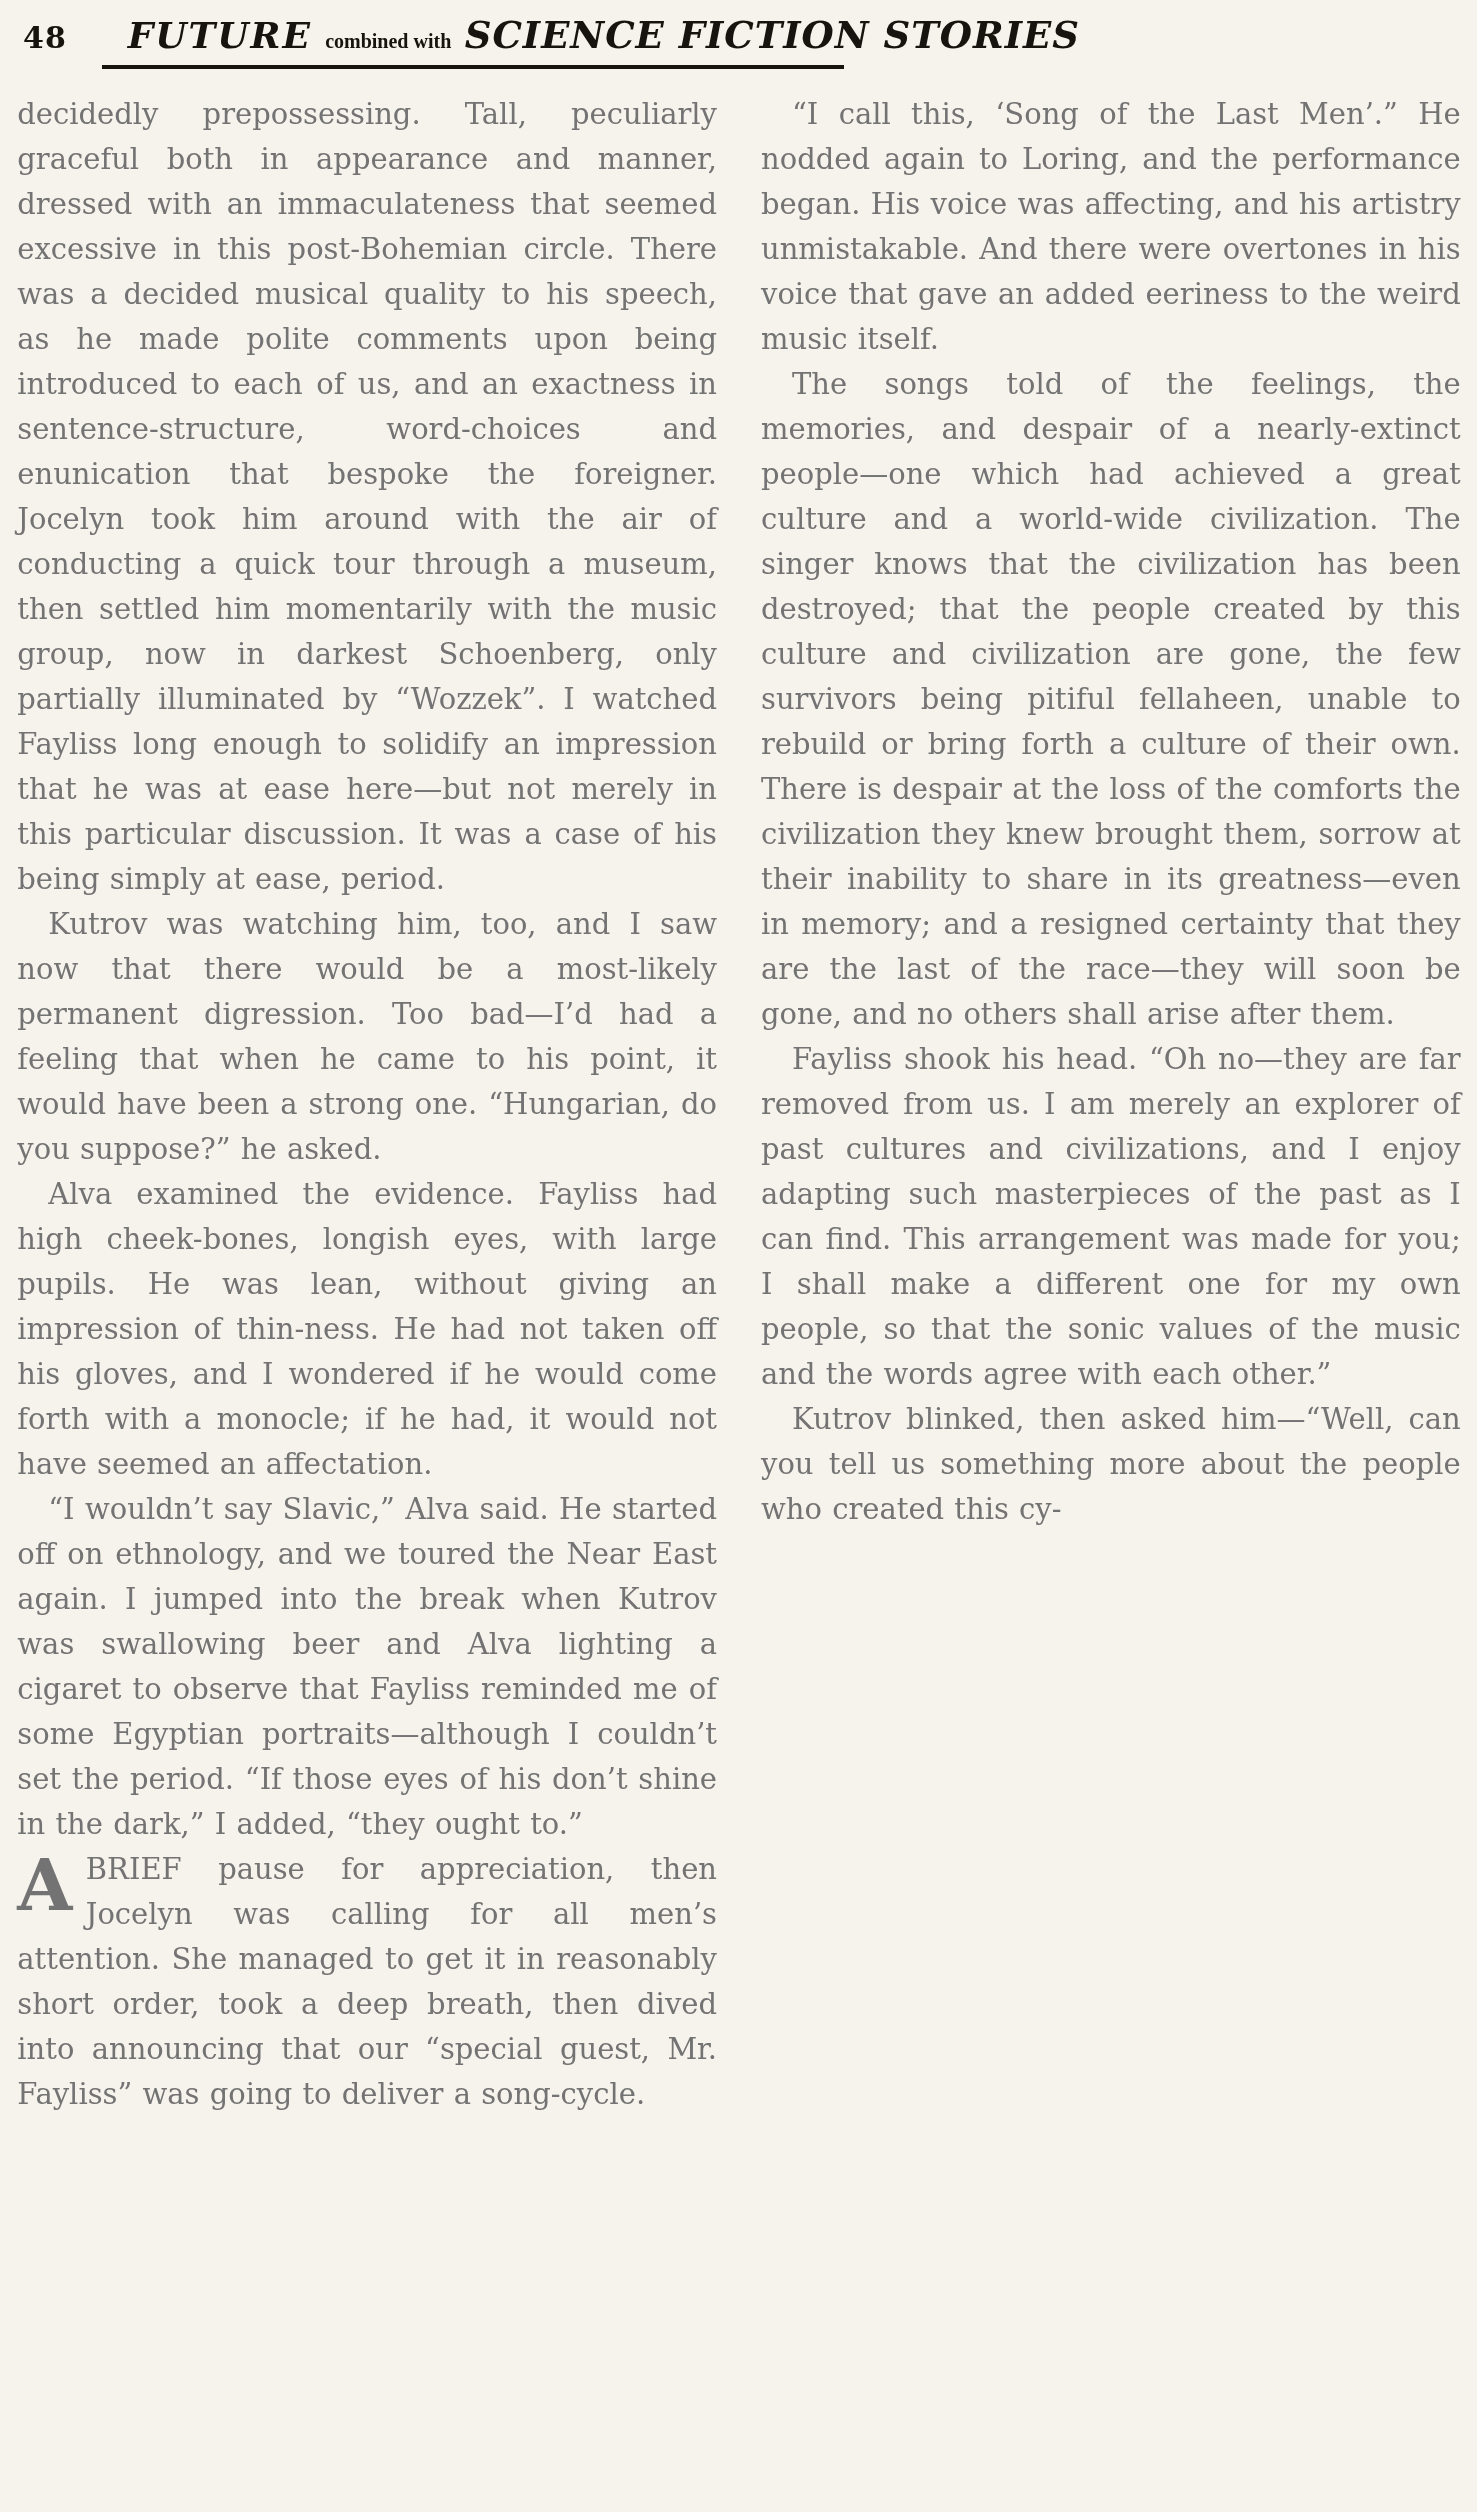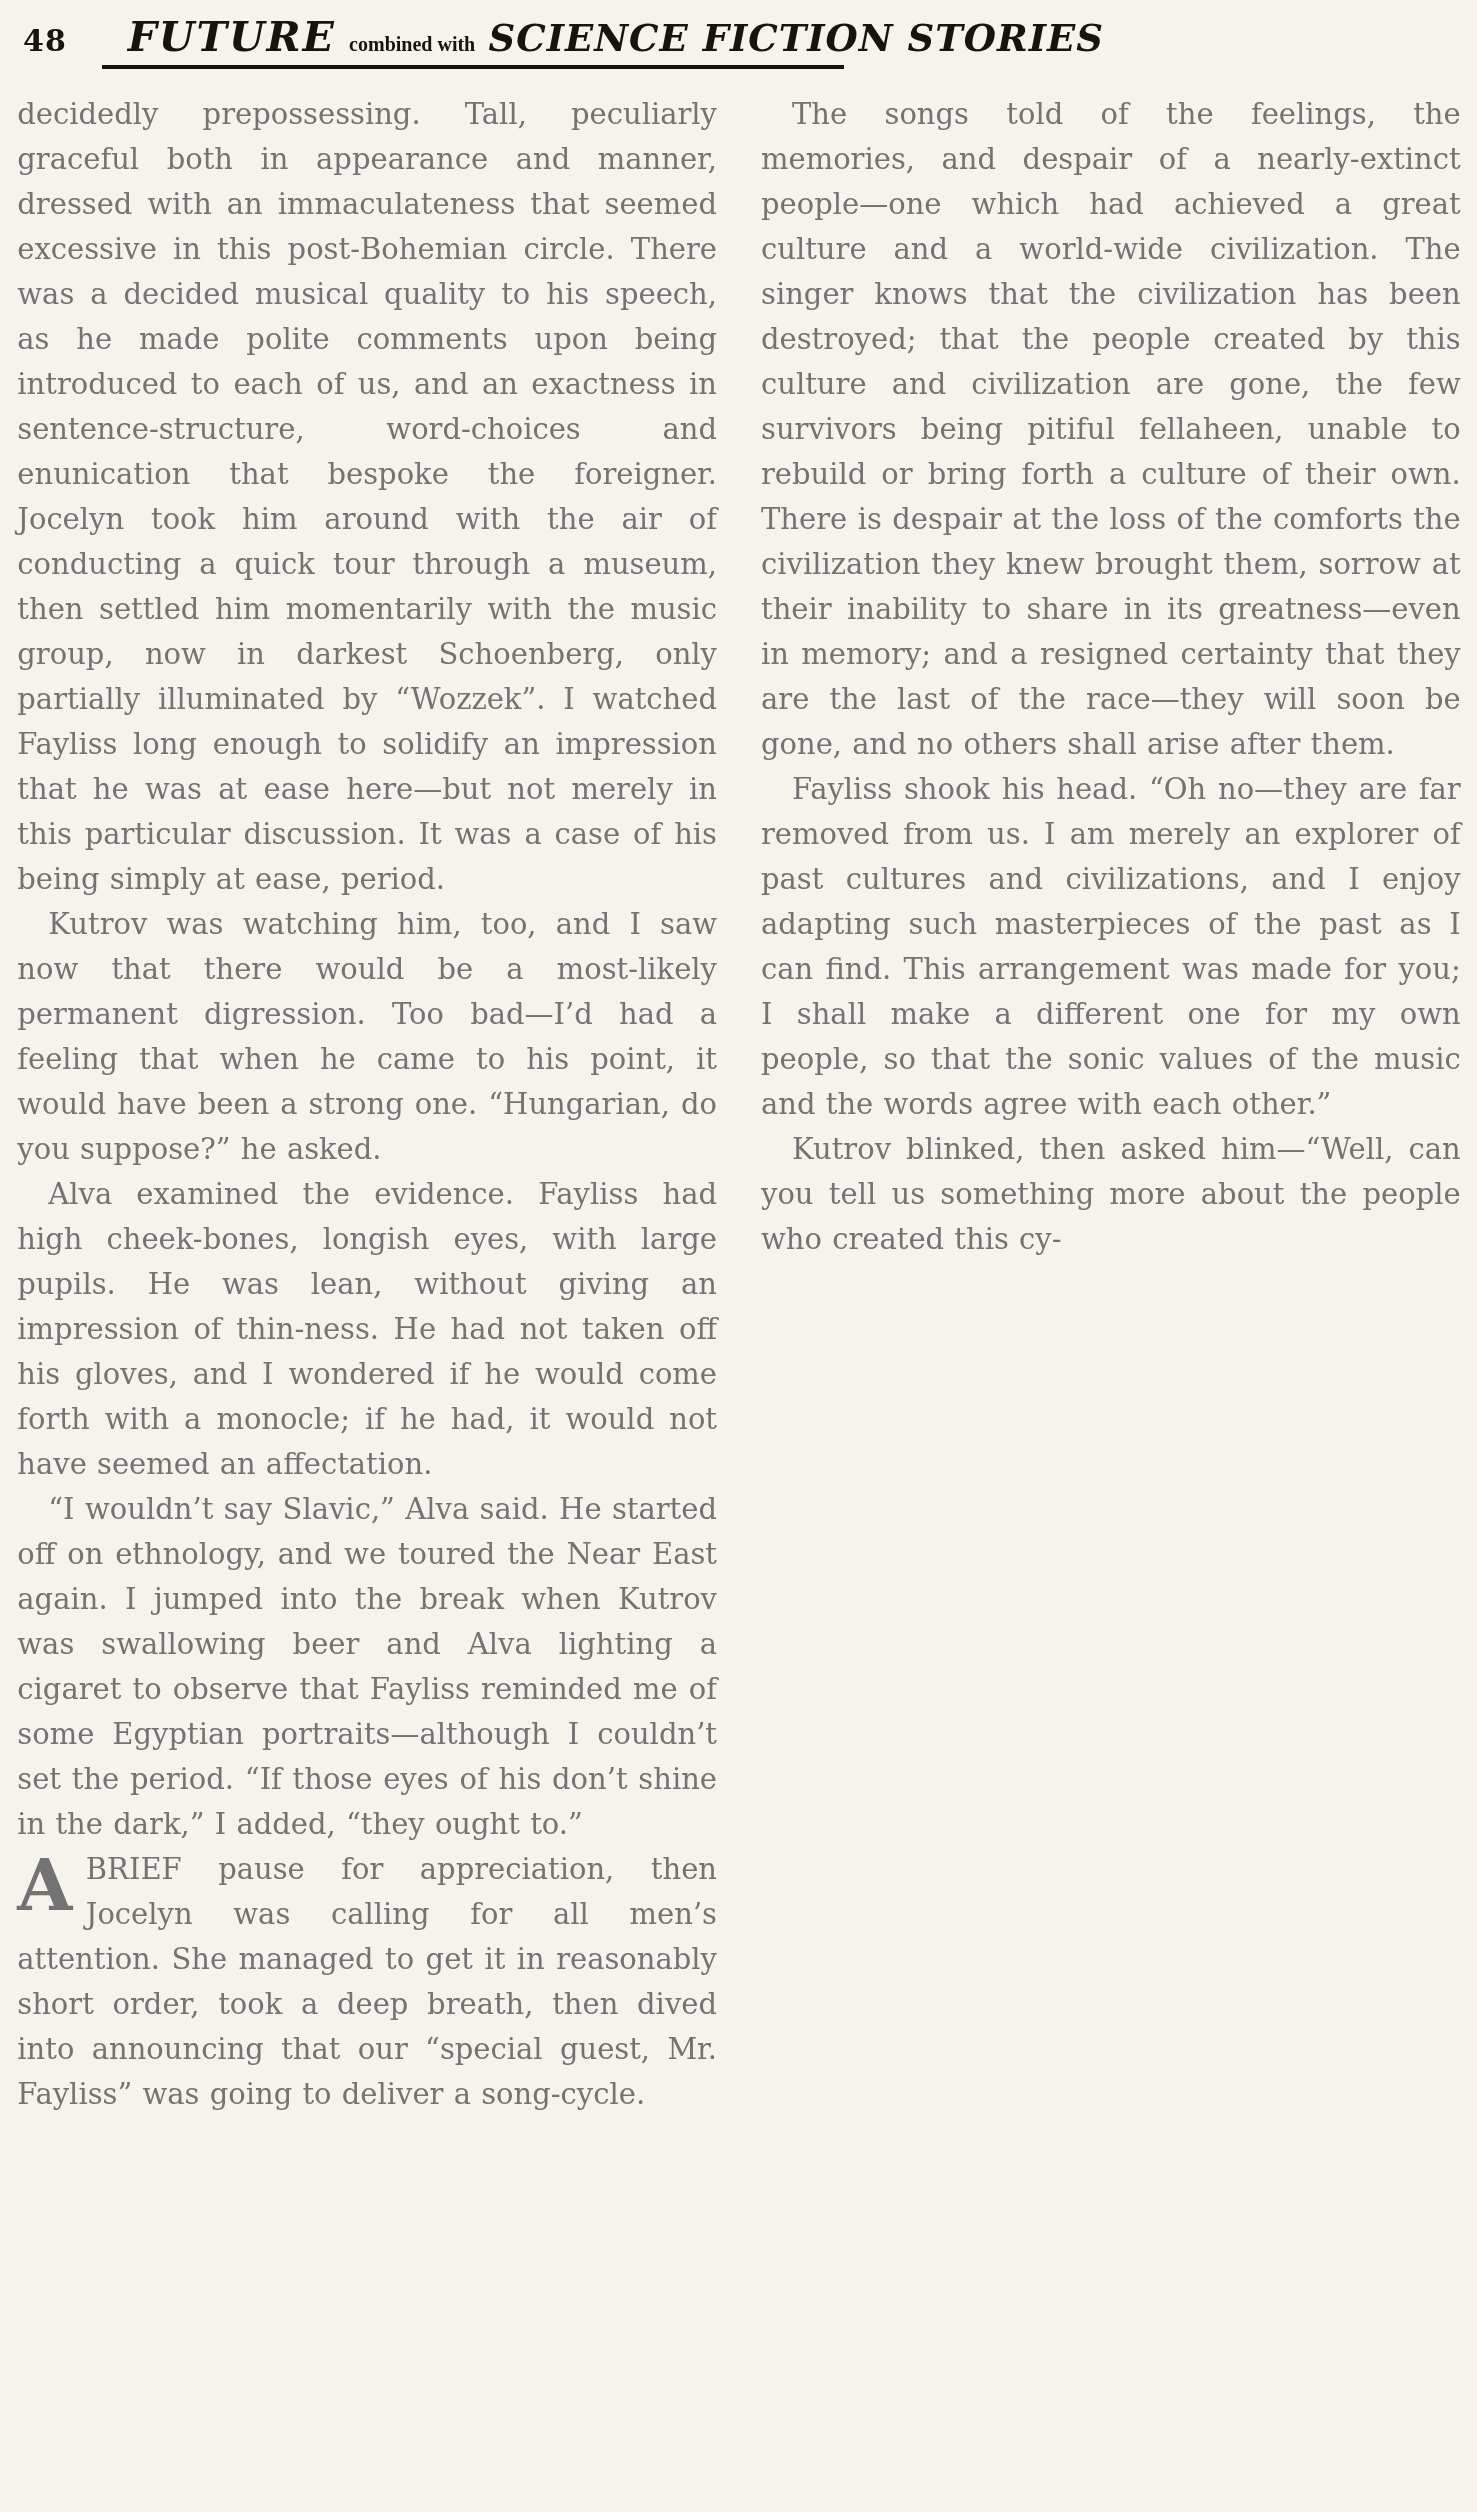--- a/index.html
+++ b/index.html
@@ -28,21 +28,21 @@
     font-weight: 700;
     letter-spacing: 1px;
     margin-right: 61px;
   }
   .masthead {
     display: flex;
     align-items: baseline;
     white-space: nowrap;
   }
   .t-future {
-    font-size: 41px;
+    font-size: 36px;
     font-weight: 700;
     font-style: italic;
     letter-spacing: 1.9px;
   }
   .t-combined {
     font-size: 20px;
     font-weight: 700;
     margin: 0 13.4px;
     font-family: Liberation Serif, serif;
   }
@@ -112,20 +112,21 @@
       <p class="no-indent">decidedly prepossessing. Tall, peculiarly graceful both in appearance and manner, dressed with an immaculateness that seemed excessive in this post-Bohemian circle. There was a decided musical quality to his speech, as he made polite comments upon being introduced to each of us, and an exactness in sentence-structure, word-choices and enunication that bespoke the foreigner. Jocelyn took him around with the air of conducting a quick tour through a museum, then settled him momentarily with the music group, now in darkest Schoenberg, only partially illuminated by “Wozzek”. I watched Fayliss long enough to solidify an impression that he was at ease here—but not merely in this particular discussion. It was a case of his being simply at ease, period.</p>
       <p>Kutrov was watching him, too, and I saw now that there would be a most-likely permanent digression. Too bad—I’d had a feeling that when he came to his point, it would have been a strong one. “Hungarian, do you suppose?” he asked.</p>
       <p>Alva examined the evidence. Fayliss had high cheek-bones, longish eyes, with large pupils. He was lean, without giving an impression of thin-ness. He had not taken off his gloves, and I wondered if he would come forth with a monocle; if he had, it would not have seemed an affectation.</p>
       <p>“I wouldn’t say Slavic,” Alva said. He started off on ethnology, and we toured the Near East again. I jumped into the break when Kutrov was swallowing beer and Alva lighting a cigaret to observe that Fayliss reminded me of some Egyptian portraits—although I couldn’t set the period. “If those eyes of his don’t shine in the dark,” I added, “they ought to.”</p>
       <p class="dropcap-para">
         <span class="dropcap">A</span><span>BRIEF pause for appreciation, then Jocelyn was calling for all men’s attention. She managed to get it in reasonably short order, took a deep breath, then dived into announcing that our “special guest, Mr. Fayliss” was going to deliver a song-cycle.</span>
       </p>
     </section>
 
     <section class="col">
+      <p>“I call this, ‘Song of the Last Men’.” He nodded again to Loring, and the performance began. His voice was affecting, and his artistry unmistakable. And there were overtones in his voice that gave an added eeriness to the weird music itself.</p>
       <p>The songs told of the feelings, the memories, and despair of a nearly-extinct people—one which had achieved a great culture and a world-wide civilization. The singer knows that the civilization has been destroyed; that the people created by this culture and civilization are gone, the few survivors being pitiful fellaheen, unable to rebuild or bring forth a culture of their own. There is despair at the loss of the comforts the civilization they knew brought them, sorrow at their inability to share in its greatness—even in memory; and a resigned certainty that they are the last of the race—they will soon be gone, and no others shall arise after them.</p>
       <p>Fayliss shook his head. “Oh no—they are far removed from us. I am merely an explorer of past cultures and civilizations, and I enjoy adapting such masterpieces of the past as I can find. This arrangement was made for you; I shall make a different one for my own people, so that the sonic values of the music and the words agree with each other.”</p>
       <p>Kutrov blinked, then asked him—“Well, can you tell us something more about the people who created this cy-</p>
     </section>
 
   </main>
 
 </div>
 
 

